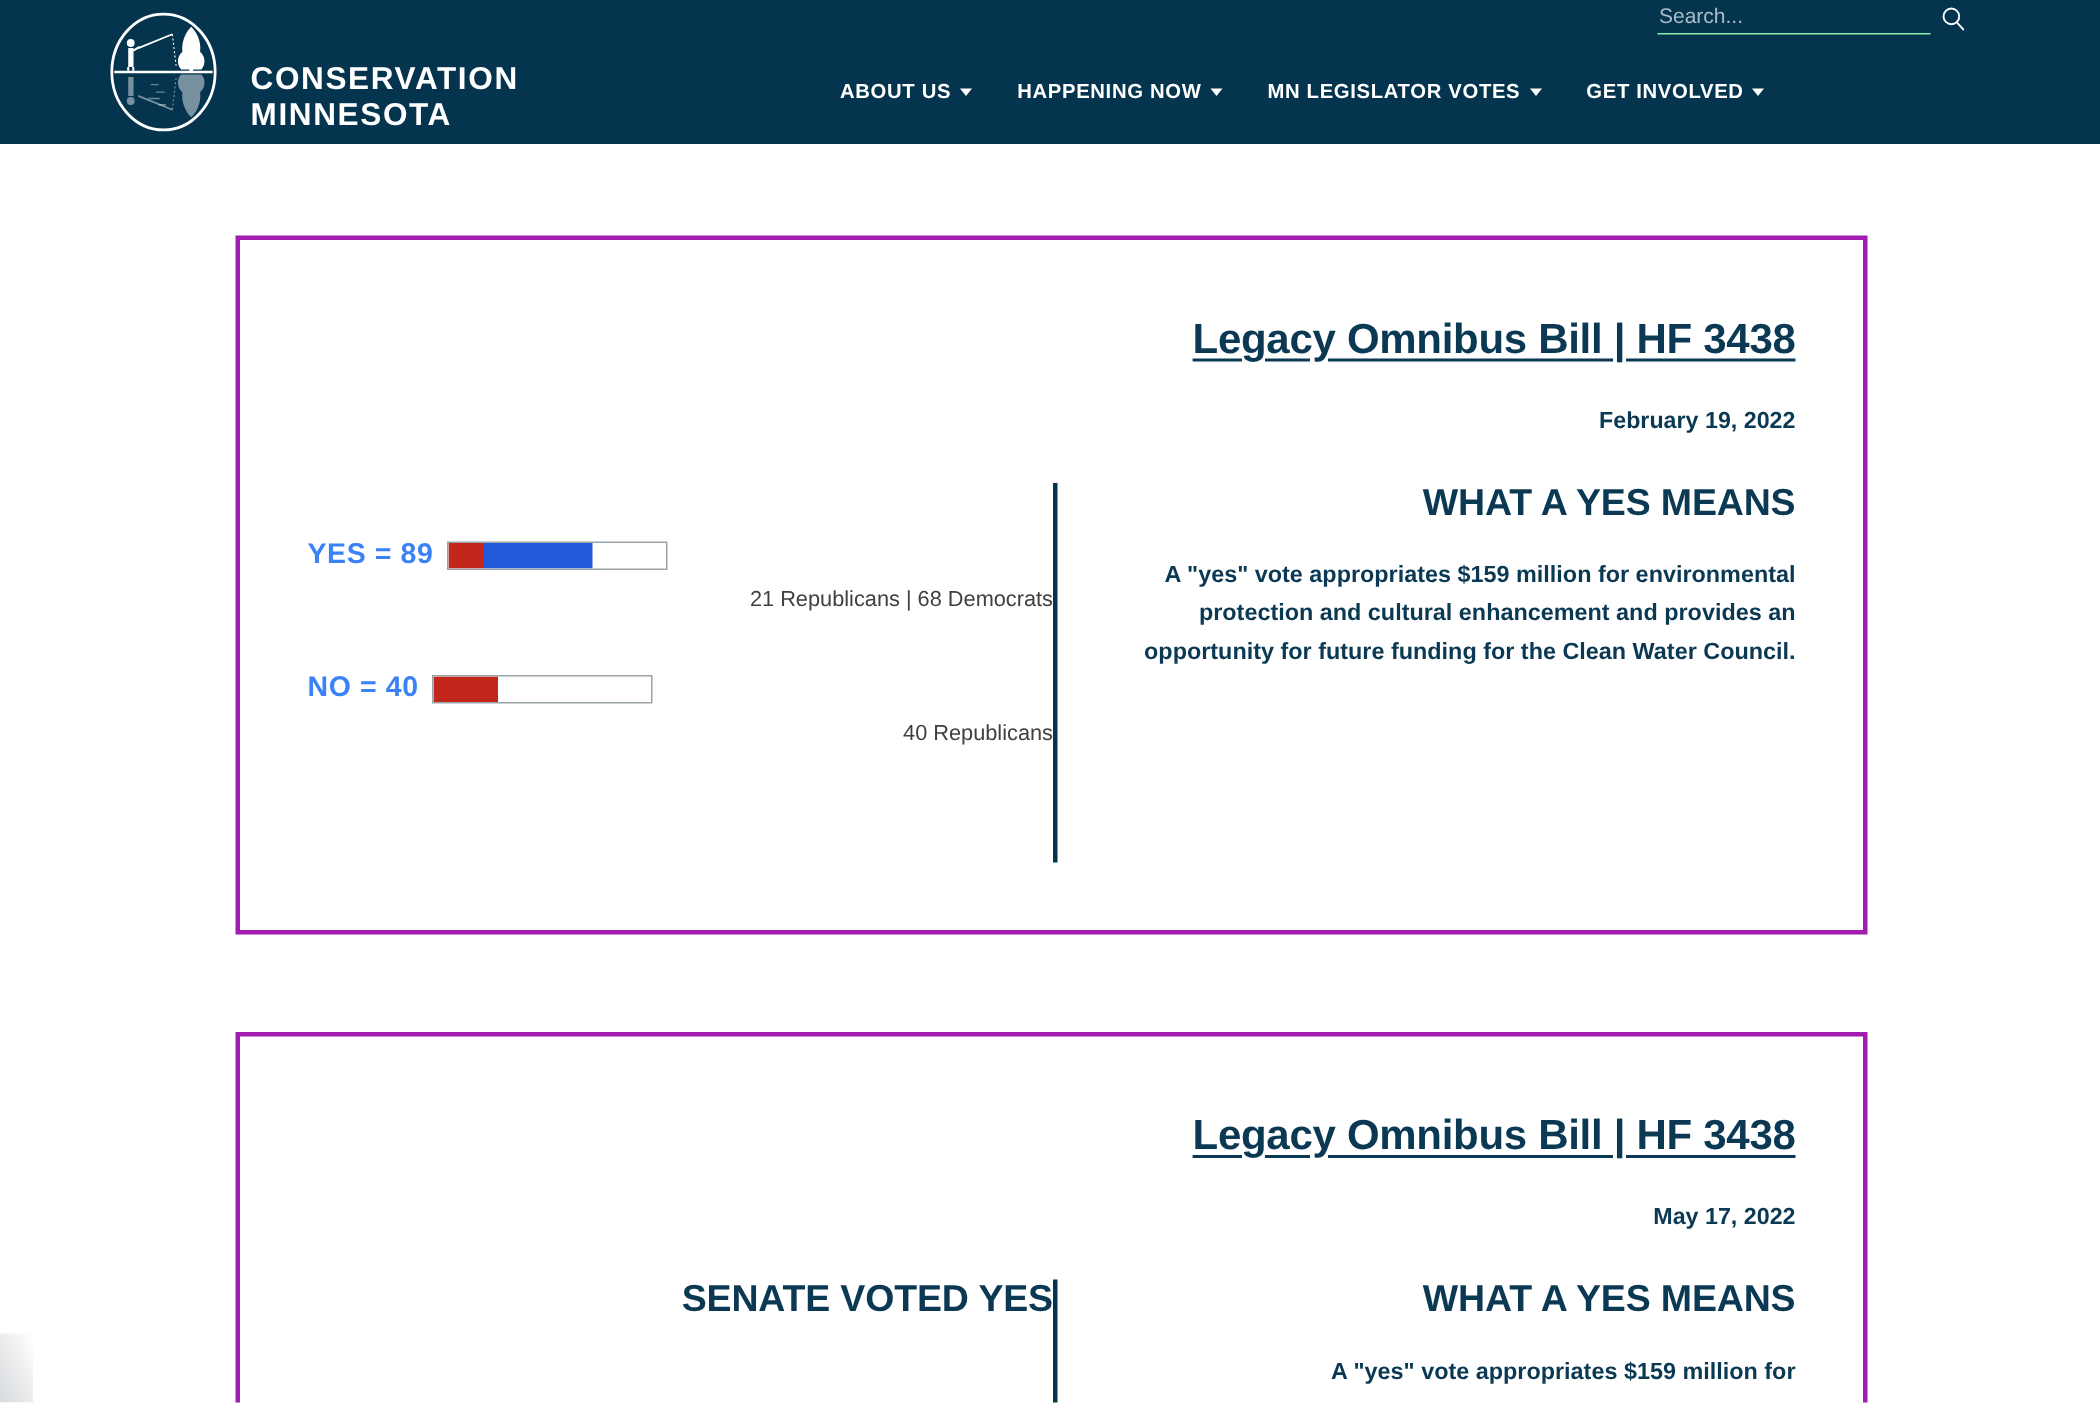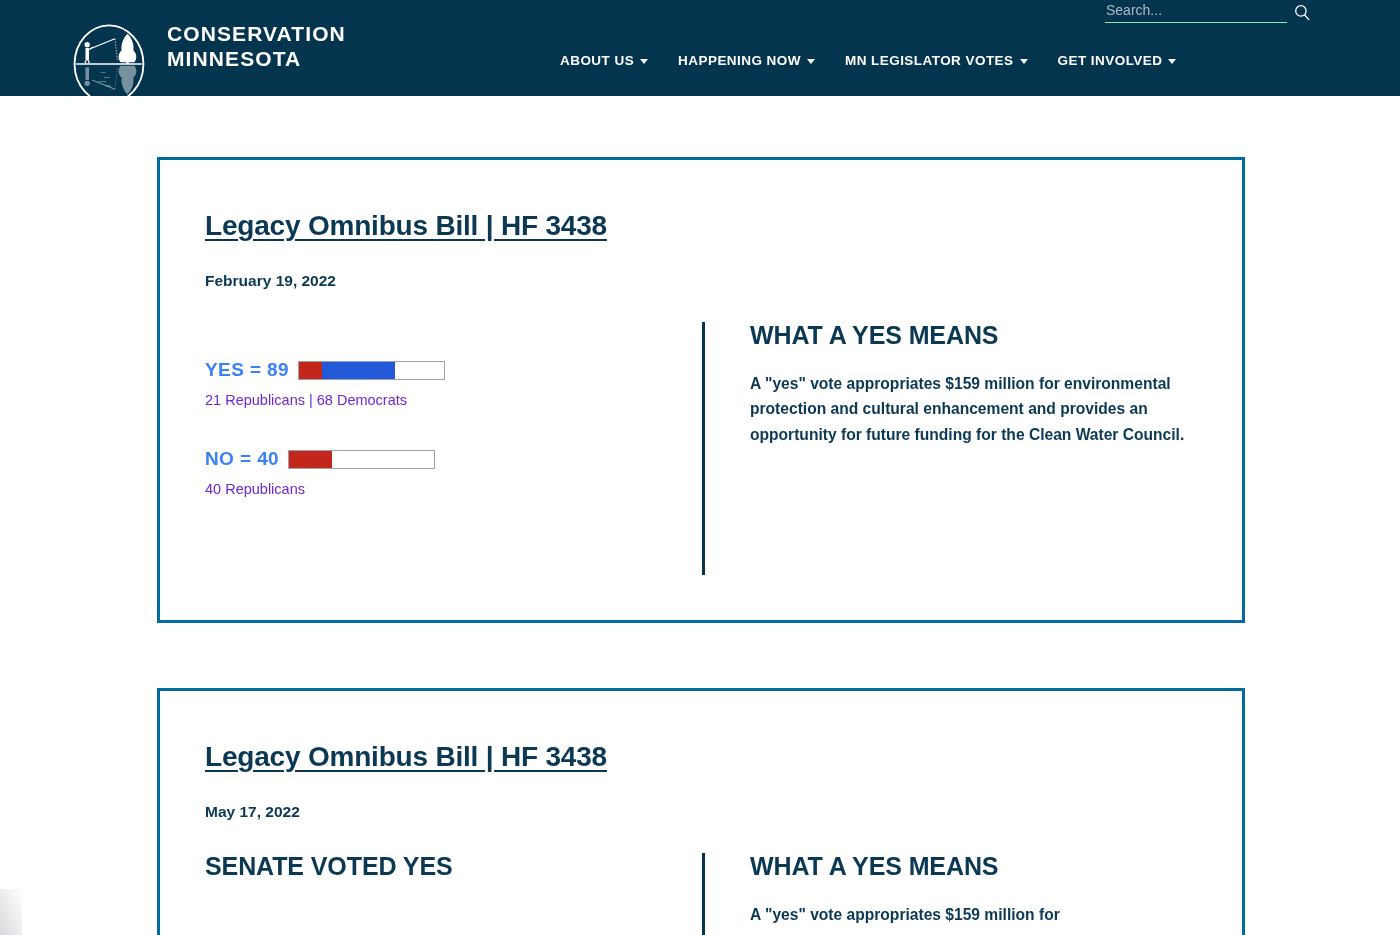--- a/index.html
+++ b/index.html
@@ -22,23 +22,23 @@
     position: absolute;
     top: 0; left: 0;
     width: 1400px;
     height: 96px;
     background: #05344f;
   }
 
   #logo-block {
     position: absolute;
     left: 67px;
-    top: 22px;
-    display: flex;
-    align-items: flex-start;
+    top: 6px;
+    display: flex;
+    align-items: flex-end;
     gap: 16px;
   }
 
   #logo-mark { width: 84px; height: 84px; display: block; }
 
   #logo-wordmark {
     color: #ffffff;
     font-size: 21px;
     font-weight: bold;
     letter-spacing: 1.1px;
@@ -114,23 +114,24 @@
     white-space: nowrap;
   }
 
   
   #main-content { position: absolute; top: 96px; left: 0; width: 1400px; }
 
   .vote-card {
     position: absolute;
     left: 157px;
     width: 1088px;
-    border: 3px solid #0369a1;
+    border: 3px solid #a21caf;
     background: #ffffff;
     padding: 0;
+    text-align: right;
   }
   #vote-card-1 { top: 61px; height: 466px; }
   #vote-card-2 { top: 592px; height: 400px; }
 
   .card-inner { padding: 50px 45px 0 45px; }
 
   .bill-title {
     font-size: 28px;
     font-weight: bold;
     color: #0b3954;
@@ -198,21 +199,21 @@
     background: #ffffff;
     display: flex;
     overflow: hidden;
   }
   .seg-rep { background: #c3261a; height: 100%; }
   .seg-dem { background: #2159d8; height: 100%; }
 
   .vote-breakdown {
     margin-top: 11px;
     font-size: 14.5px;
-    color: #6d28d9;
+    color: #404040;
     font-weight: normal;
   }
 
   .means-body {
     margin-top: 21px;
     font-size: 15.6px;
     font-weight: bold;
     line-height: 1.65;
     color: #0b3954;
     max-width: 452px;

